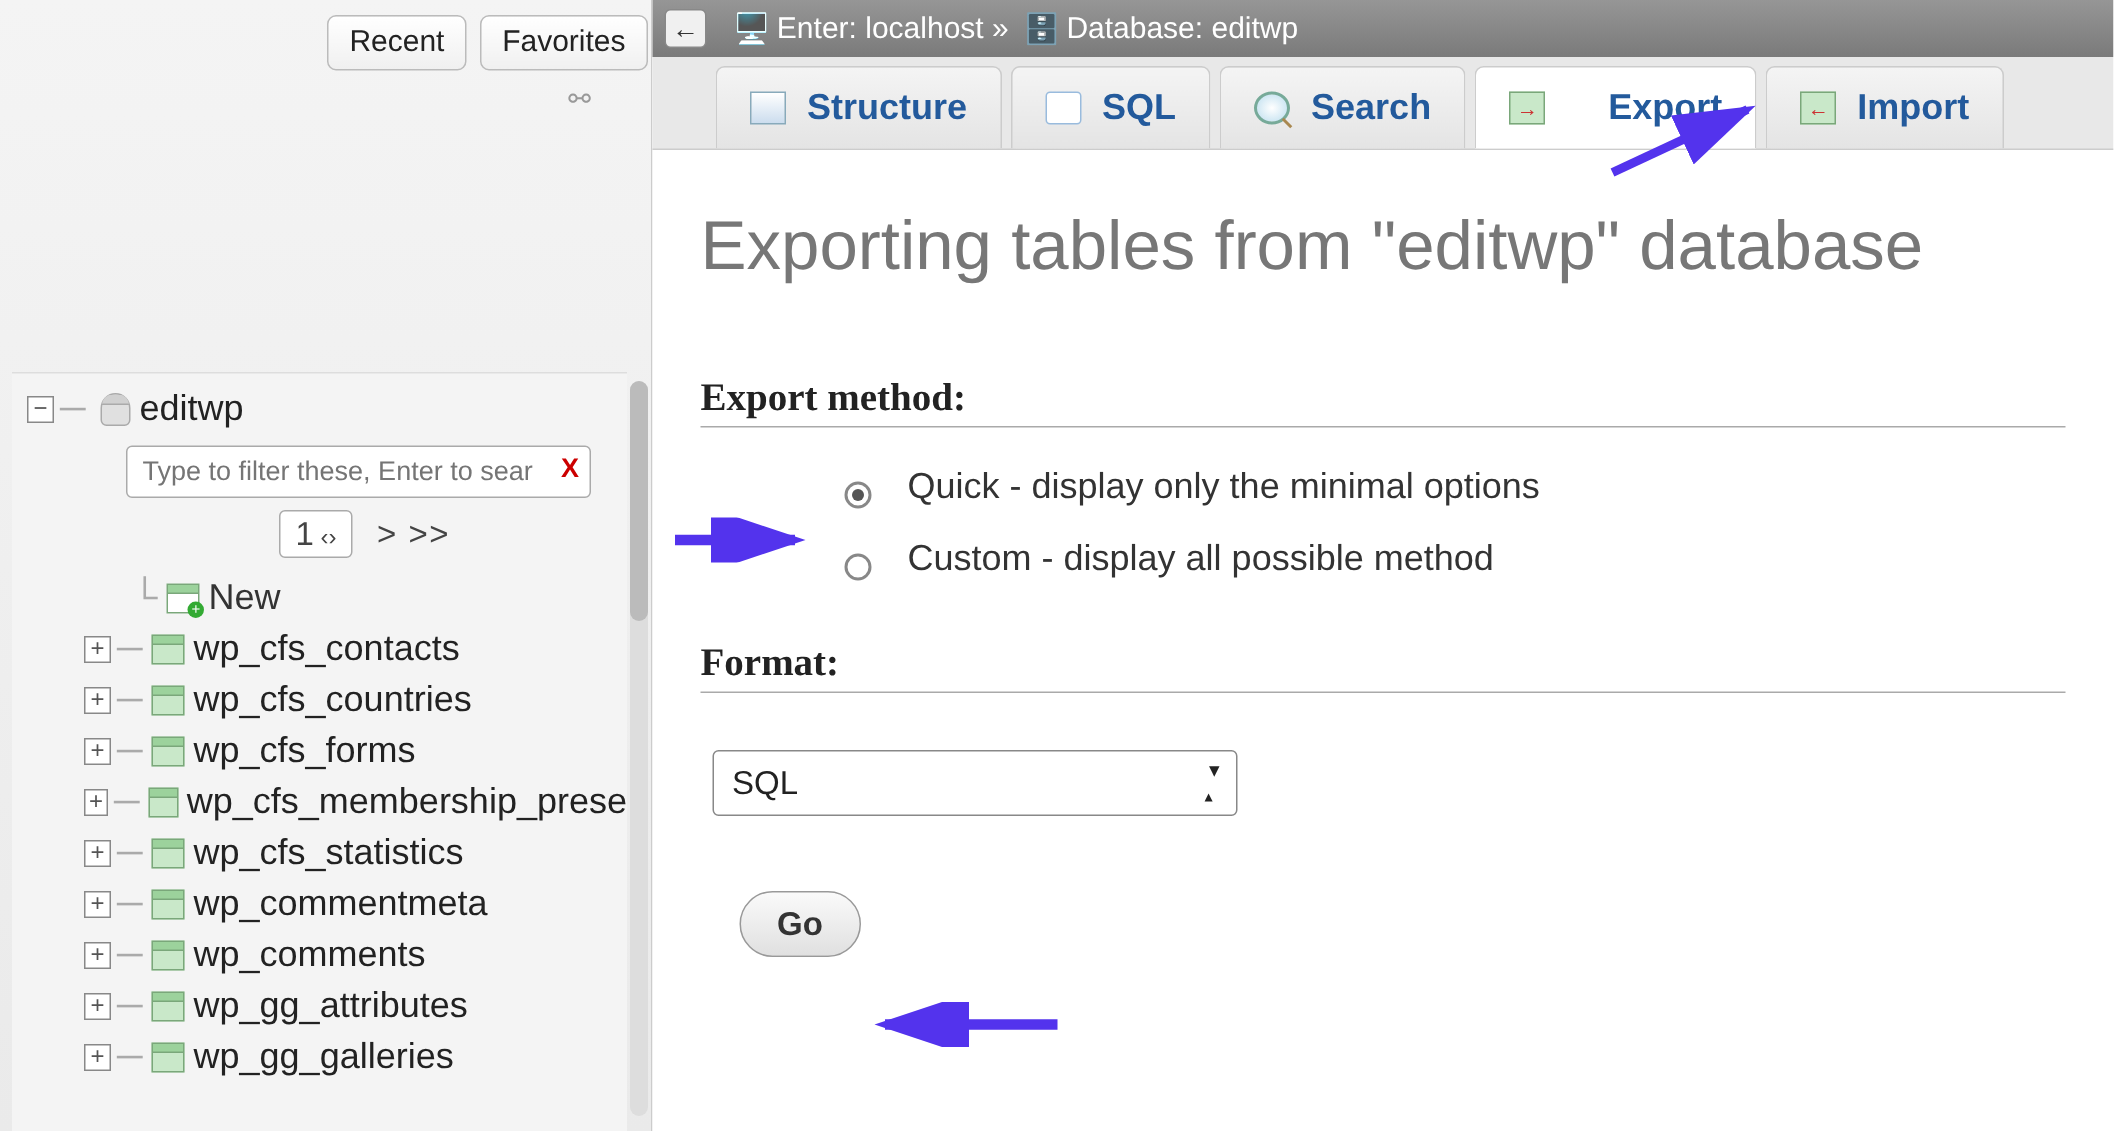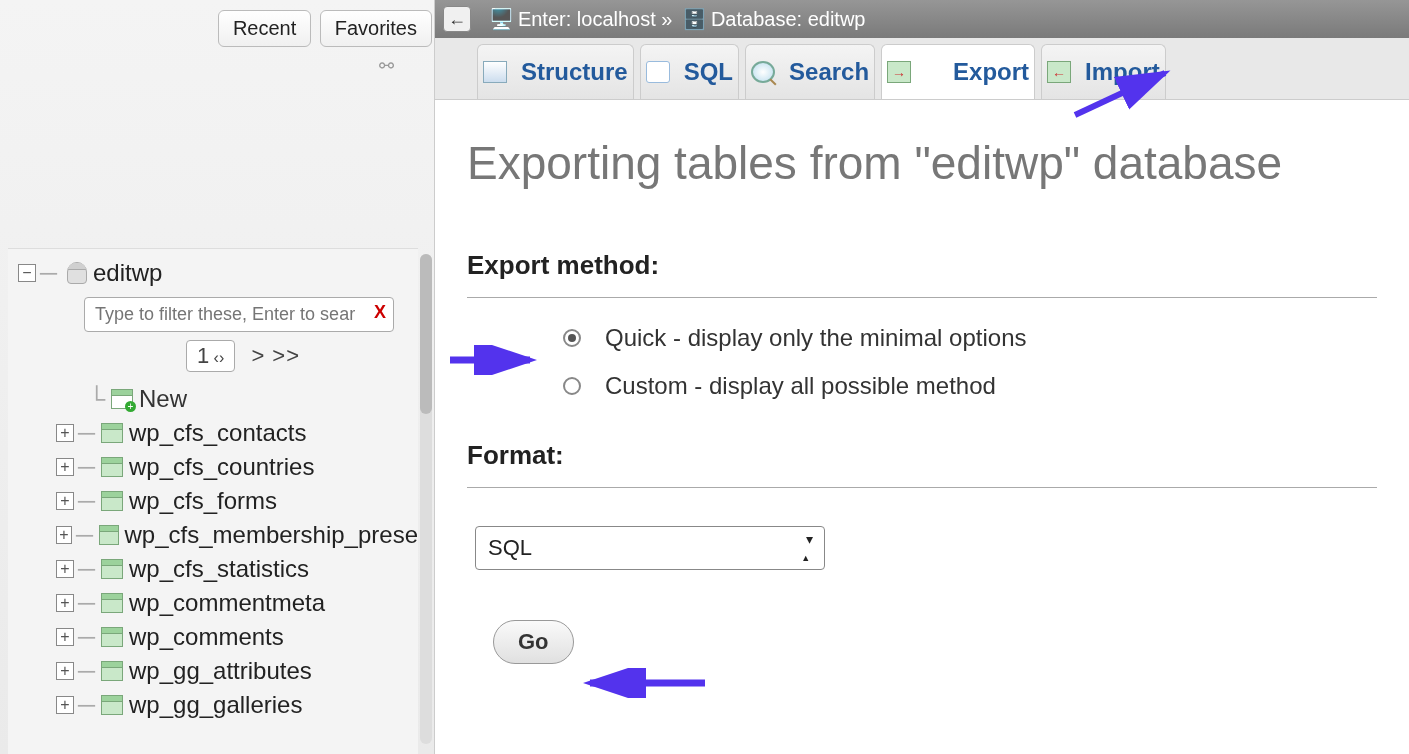--- a/index.html
+++ b/index.html
@@ -39,27 +39,27 @@
 .table-icon { display: inline-block; width: 22px; height: 20px; margin: 0 6px 0 2px; background: #c9e8c9; border: 1px solid #7aa77a; position: relative; }
 .table-icon::before { content: ''; position: absolute; top: 0; left: 0; right: 0; height: 5px; background: #9cd29c; border-bottom: 1px solid #7aa77a; }
 .table-icon.new { background: #fff; border-color: #7aa77a; }
 .table-icon.new::after { content: '+'; position: absolute; bottom: -4px; right: -4px; background: #3a3; color: #fff; width: 11px; height: 11px; font-size: 10px; border-radius: 50%; line-height: 11px; text-align: center; }
 
 .main { position: absolute; left: 435px; top: 0; right: 0; height: 754px; background: #fff; }
 .breadcrumb-bar { height: 38px; background: linear-gradient(#969696,#7a7a7a); display: flex; align-items: center; padding: 0 8px; color: #fff; font-size: 20px; }
 .back-btn { display: inline-flex; width: 28px; height: 26px; background: #f0f0f0; border: 1px solid #888; border-radius: 4px; align-items: center; justify-content: center; font-size: 18px; color: #333; margin-right: 14px; cursor: pointer; }
 .bc-icon { display: inline-block; margin: 0 4px; }
 .tabs { height: 62px; background: #e8e8e8; border-bottom: 1px solid #ccc; display: flex; align-items: stretch; padding: 0 0 0 42px; gap: 6px; }
-.tab { display: flex; align-items: center; padding: 0 5px; background: linear-gradient(#f4f4f4,#e4e4e4); border: 1px solid #ccc; border-bottom: none; border-radius: 6px 6px 0 0; font-size: 24px; color: #235a9c; font-weight: 600; cursor: pointer; margin-top: 6px; }
+.tab { display: flex; align-items: center; padding: 0 22px; background: linear-gradient(#f4f4f4,#e4e4e4); border: 1px solid #ccc; border-bottom: none; border-radius: 6px 6px 0 0; font-size: 24px; color: #235a9c; font-weight: 600; cursor: pointer; margin-top: 6px; }
 .tab.active { background: #fff; gap: 28px; }
 .tab-icon { display: inline-block; width: 24px; height: 22px; margin-right: 14px; }
 .content { padding: 36px 32px; }
 h1 { font-size: 46px; font-weight: 400; color: #777; margin-bottom: 60px; }
-.section-title { font-size: 26px; font-weight: 700; color: #222; border-bottom: 1px solid #aaa; padding-bottom: 16px; margin-bottom: 26px; }
-.radio-row { display: flex; align-items: center; margin: 0 0 20px 96px; font-size: 24px; color: #333; }
+.section-title { font-size: 26px; font-weight: 700; color: #222; border-bottom: 1px solid #aaa; padding-bottom: 4px; margin-bottom: 26px; font-family: Liberation Serif, serif; }
+.radio-row { display: flex; align-items: flex-end; margin: 0 0 20px 96px; font-size: 24px; color: #333; }
 .radio { width: 18px; height: 18px; border: 2px solid #888; border-radius: 50%; margin-right: 24px; display: inline-flex; align-items: center; justify-content: center; cursor: pointer; }
 .radio.checked::after { content: ''; width: 8px; height: 8px; background: #555; border-radius: 50%; }
 .format-select { display: inline-block; width: 350px; border: 1px solid #888; border-radius: 4px; padding: 8px 12px; font-size: 22px; color: #222; margin: 12px 0 0 8px; position: relative; cursor: pointer; }
 .format-select::after { content: '▾'; position: absolute; right: 14px; top: 4px; font-size: 14px; letter-spacing: -3px; }
 .format-select::before { content: '▴'; position: absolute; right: 14px; bottom: 4px; font-size: 14px; font-family: monospace; }
 .go-btn { display: inline-block; background: linear-gradient(#fafafa,#e0e0e0); border: 1px solid #999; border-radius: 22px; padding: 8px 24px; font-size: 22px; color: #333; font-weight: 600; margin: 50px 0 0 26px; cursor: pointer; }
 
 .arrow-svg { position: absolute; pointer-events: none; }
 .ic-structure { background: linear-gradient(#fff,#cde); border:1px solid #8ab; }
 .ic-sql { background:#fff; border:1px solid #9bd; border-radius:3px; }

